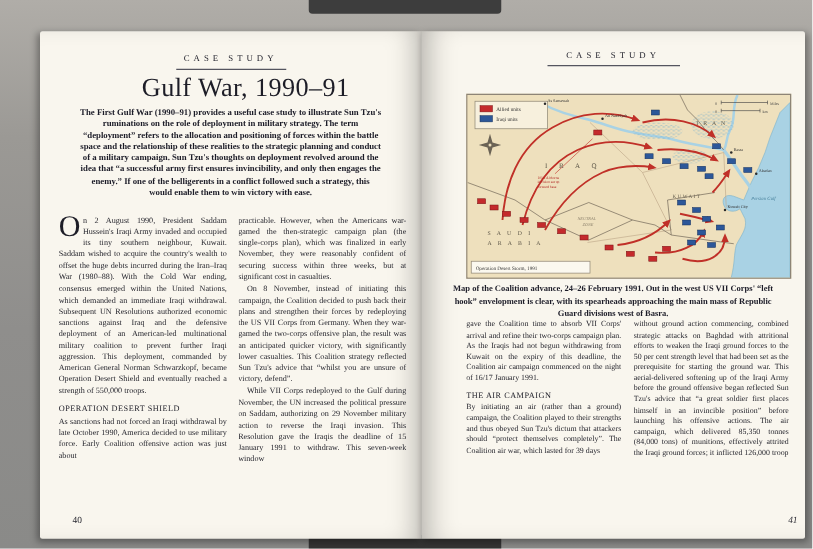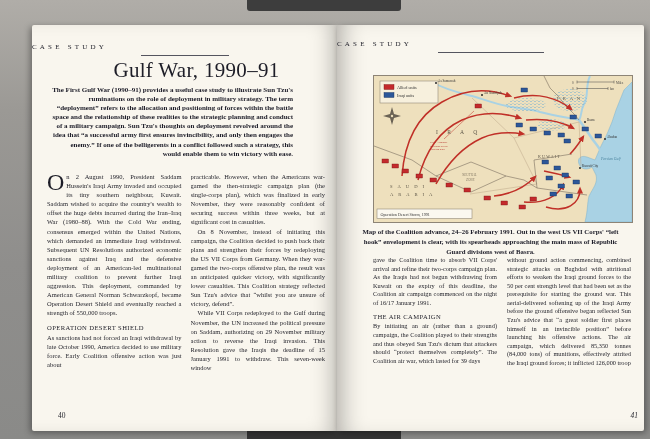--- a/index.html
+++ b/index.html
@@ -7,30 +7,30 @@
   .scene{position:relative;width:650px;height:439px;overflow:hidden;
          background:linear-gradient(180deg,#b0ada8 0%,#9b9995 25%,#8f8e8c 60%,#8a8a88 100%);}
   .bg-strip{position:absolute;left:247px;width:154px;background:#3d3d3d;}
   .bg-strip.top{top:0;height:11px;border-radius:0 0 3px 3px;}
   .bg-strip.bottom{top:428px;height:11px;border-radius:3px 3px 0 0;background:#343434;}
   .page{position:absolute;top:25px;height:406px;background:#f9f6ee;overflow:hidden;}
   .page-left{left:32px;width:305px;border-radius:2px 0 0 2px;
     box-shadow:-2px 2px 6px rgba(0,0,0,.35), inset -16px 0 22px -12px rgba(0,0,0,.28);}
   .page-right{left:337px;width:307px;border-radius:0 2px 2px 0;
     box-shadow:2px 2px 6px rgba(0,0,0,.35), inset 18px 0 24px -14px rgba(0,0,0,.32);}
-  .kicker{position:absolute;width:100%;font-size:7px;letter-spacing:3.2px;
+  .kicker{position:absolute;width:100%;text-align:center;font-size:7px;letter-spacing:3.2px;
           color:#23232d;font-family:"Liberation Serif",serif;}
   .page-left .kicker{top:18px;}
   .page-right .kicker{top:15px;}
   .kicker-rule{position:absolute;left:50%;transform:translateX(-50%);height:1px;background:#55555f;}
   .page-left .kicker-rule{top:30px;width:88px;}
   .page-right .kicker-rule{top:27px;width:106px;}
   .title{position:absolute;top:33px;width:100%;text-align:center;font-size:21px;font-weight:normal;
          color:#1d1d27;margin:0;letter-spacing:.3px;padding-left:12px;}
-  .intro{position:absolute;top:61px;left:20px;width:241px;margin:0;text-align:right;
+  .intro{position:absolute;top:61px;left:32px;width:241px;margin:0;text-align:center;
          font-size:7px;line-height:1.3;font-weight:bold;color:#1c1c28;}
   .cols{position:absolute;display:flex;}
   .page-left .cols{top:147px;left:15px;width:278px;height:246px;gap:9px;}
   .page-right .cols{top:231px;left:36px;width:258px;height:174px;gap:10px;}
   .col{flex:1;overflow:hidden;}
   .body{margin:0;text-align:justify;font-size:6.5px;line-height:1.4;color:#26262e;}
   .page-right .body{font-size:6.3px;line-height:1.36;}
   .body.indent{text-indent:7px;}
   .dropcap{float:left;font-size:24px;line-height:18px;padding:1px 2px 0 0;color:#1d1d27;}
   .subhead{margin:6px 0 2px 0;font-size:6.6px;letter-spacing:.4px;color:#1d1d27;}

